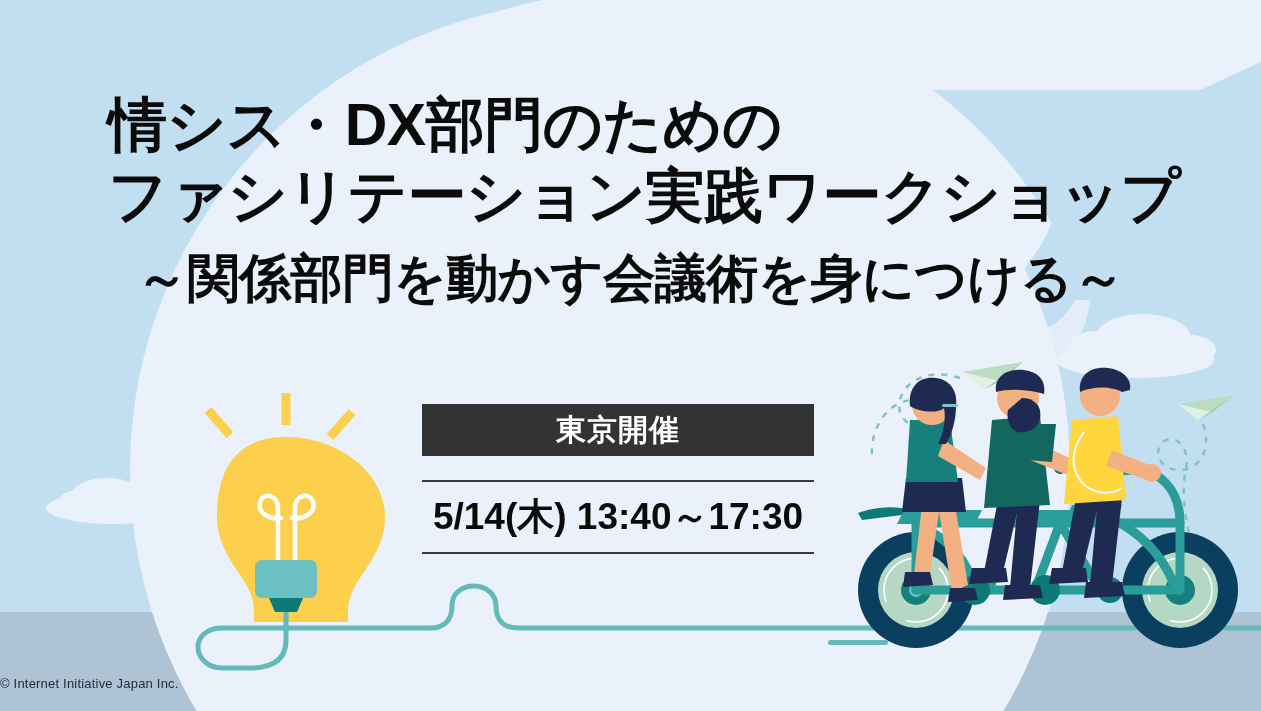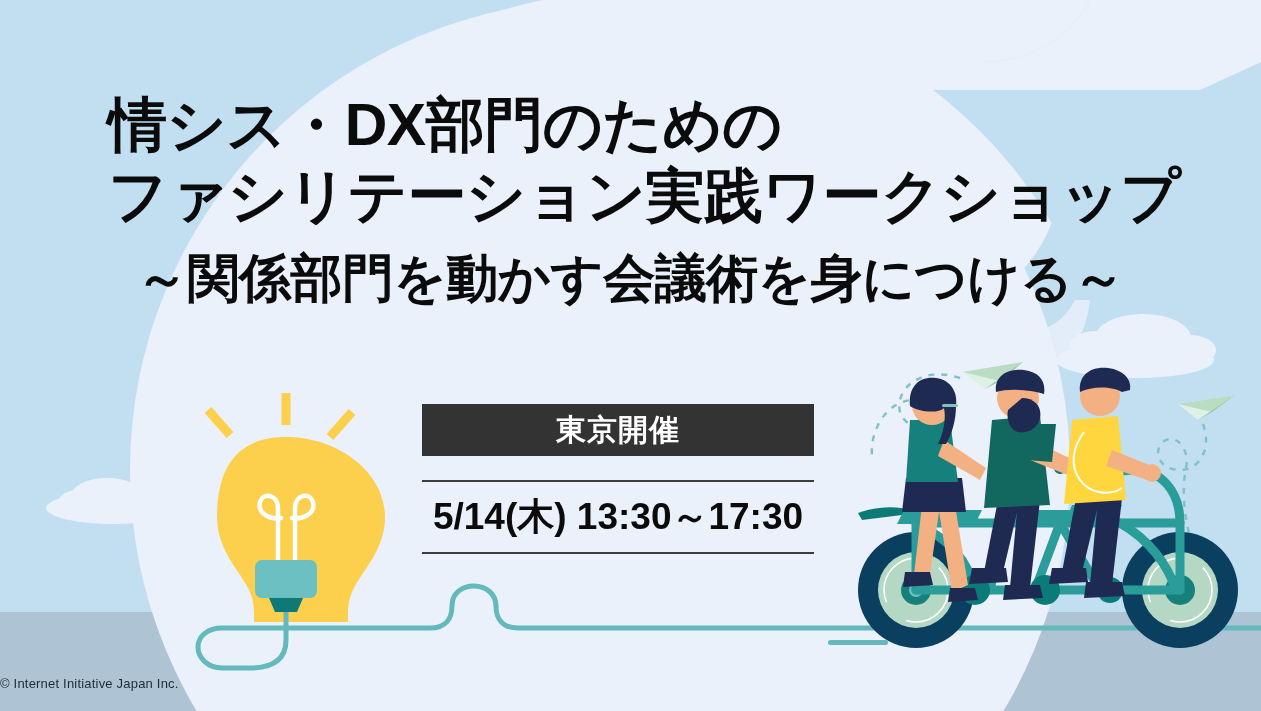--- a/index.html
+++ b/index.html
@@ -369,20 +369,20 @@
   <div class="headline" id="title-line-1">情シス・DX部門のための</div>
   <div class="headline" id="title-line-2">ファシリテーション実践ワークショップ</div>
   <div class="headline" id="subtitle-line">～関係部門を動かす会議術を身につける～</div>
 
   <div id="info-card">
     <div id="venue-bar">
       <span id="venue-label">東京開催</span>
     </div>
     <div class="rule" id="rule-top"></div>
     <div id="datetime-row">
-      <span id="datetime-label">5/14(木) 13:30～17:30</span>
+      <span id="datetime-label">5/14(木) 13:40～17:30</span>
     </div>
     <div class="rule" id="rule-bottom"></div>
   </div>
 
   <div id="footer-copyright">© Internet Initiative Japan Inc.</div>
 
 </div>
 
 </body></html>

